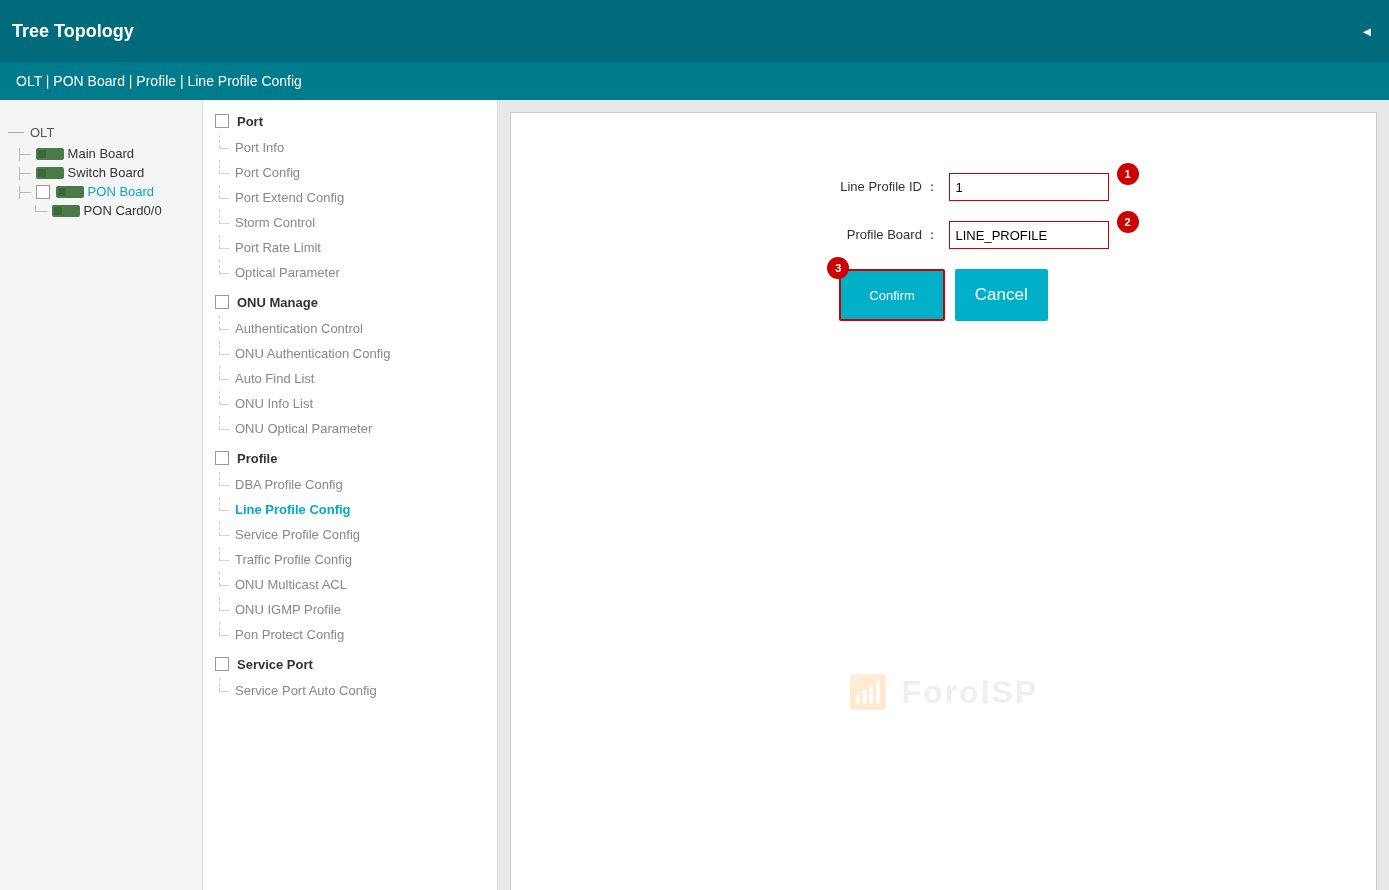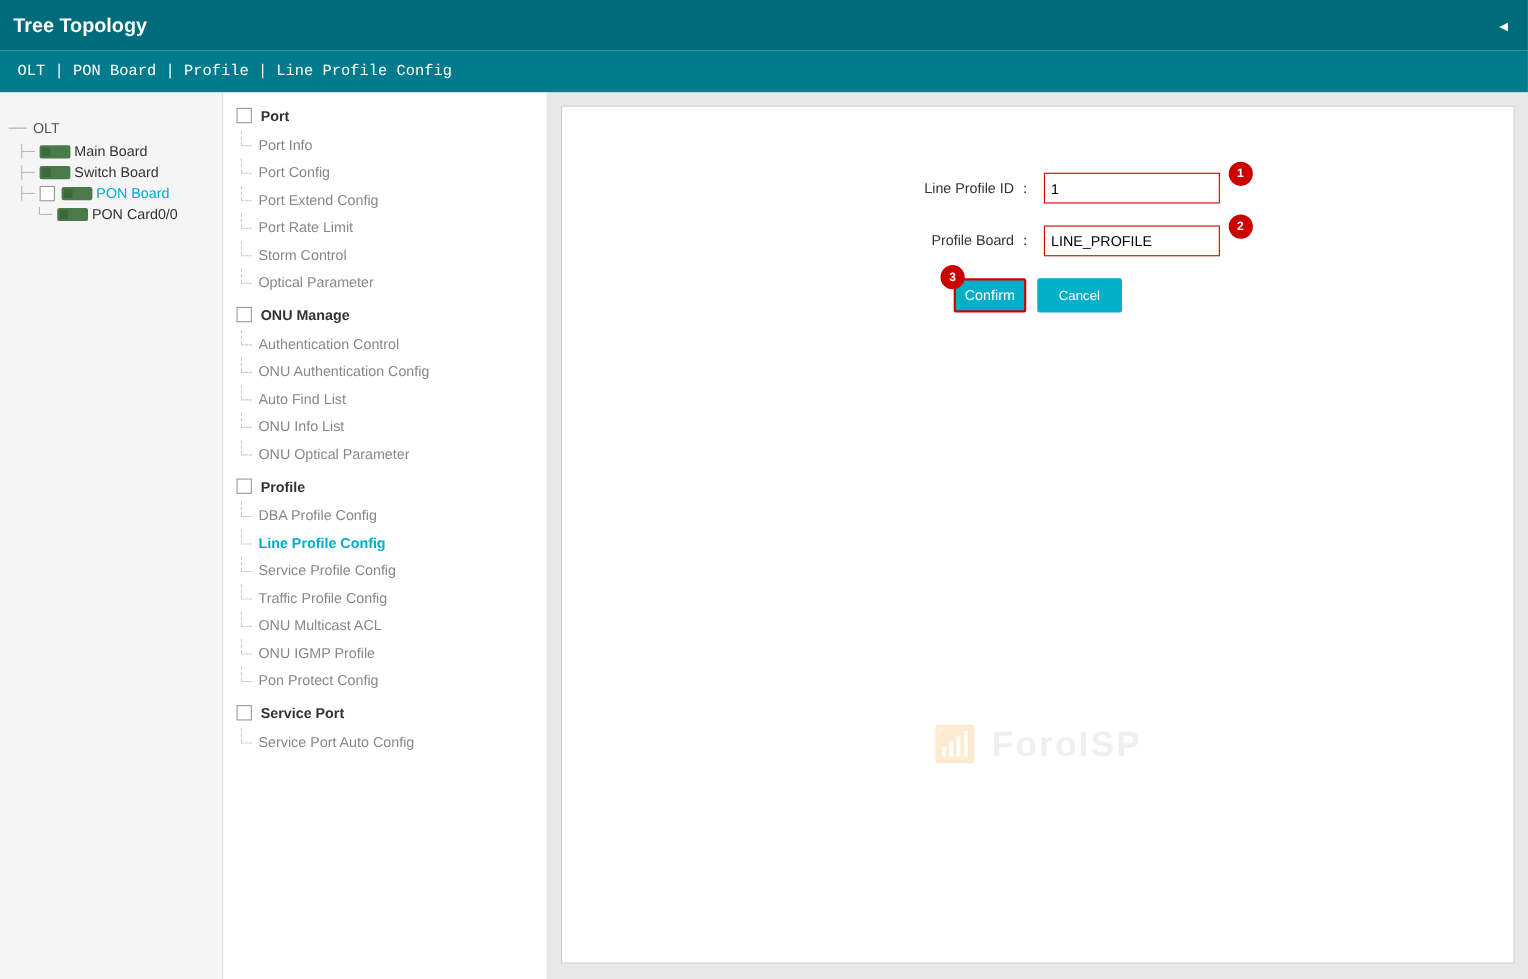--- a/index.html
+++ b/index.html
@@ -2,21 +2,21 @@
 <html><head>
   <meta charset="utf-8">
   <style>
     * { margin: 0; padding: 0; box-sizing: border-box; }
     body { font-family: Arial, sans-serif; font-size: 13px; background: #f0f0f0; width: 1389px; height: 890px; overflow: hidden; }
 
     
     .header {
       background: #006b7a;
       color: white;
-      height: 46px;
+      height: 62px;
       display: flex;
       align-items: center;
       padding: 16px 12px;
     }
     .header-title {
       font-size: 18px;
       font-weight: bold;
       flex: 1;
     }
     .header-arrow {
@@ -31,21 +31,20 @@
 
     
     .breadcrumb-bar {
       background: #007b8c;
       color: white;
       height: 38px;
       display: flex;
       align-items: center;
       padding: 0 16px;
       font-size: 14px;
-      font-family: Liberation Mono, monospace;
     }
 
     
     .layout {
       display: flex;
       height: calc(890px - 46px - 38px);
     }
 
     
     .sidebar {
@@ -210,33 +209,33 @@
     .buttons-row {
       display: flex;
       gap: 10px;
       position: relative;
     }
 
     .btn-confirm {
       background: #00b0c8;
       color: white;
       border: 2px solid #cc0000;
-      padding: 6px 8px;
+      padding: 6px 28px;
       cursor: pointer;
       font-size: 13px;
       border-radius: 2px;
     }
 
     .btn-cancel {
       background: #00b0c8;
       color: white;
       border: none;
-      padding: 6px 20px;
+      padding: 16px 20px;
       cursor: pointer;
-      font-size: 12px;
+      font-size: 17px;
       border-radius: 2px;
     }
 
     .watermark {
       position: absolute;
       bottom: 180px;
       left: 50%;
       transform: translateX(-50%);
       opacity: 0.18;
       font-size: 32px;
@@ -317,22 +316,22 @@
   <div class="menu-panel">
 
     <div class="menu-section">
       <div class="menu-section-header">
         <span class="small-box"></span>
         <span>Port</span>
       </div>
       <div class="menu-item">Port Info</div>
       <div class="menu-item">Port Config</div>
       <div class="menu-item">Port Extend Config</div>
+      <div class="menu-item">Storm Control</div>
       <div class="menu-item">Port Rate Limit</div>
-      <div class="menu-item">Storm Control</div>
       <div class="menu-item">Optical Parameter</div>
     </div>
 
     <div class="menu-section">
       <div class="menu-section-header">
         <span class="small-box"></span>
         <span>ONU Manage</span>
       </div>
       <div class="menu-item">Authentication Control</div>
       <div class="menu-item">ONU Authentication Config</div>

